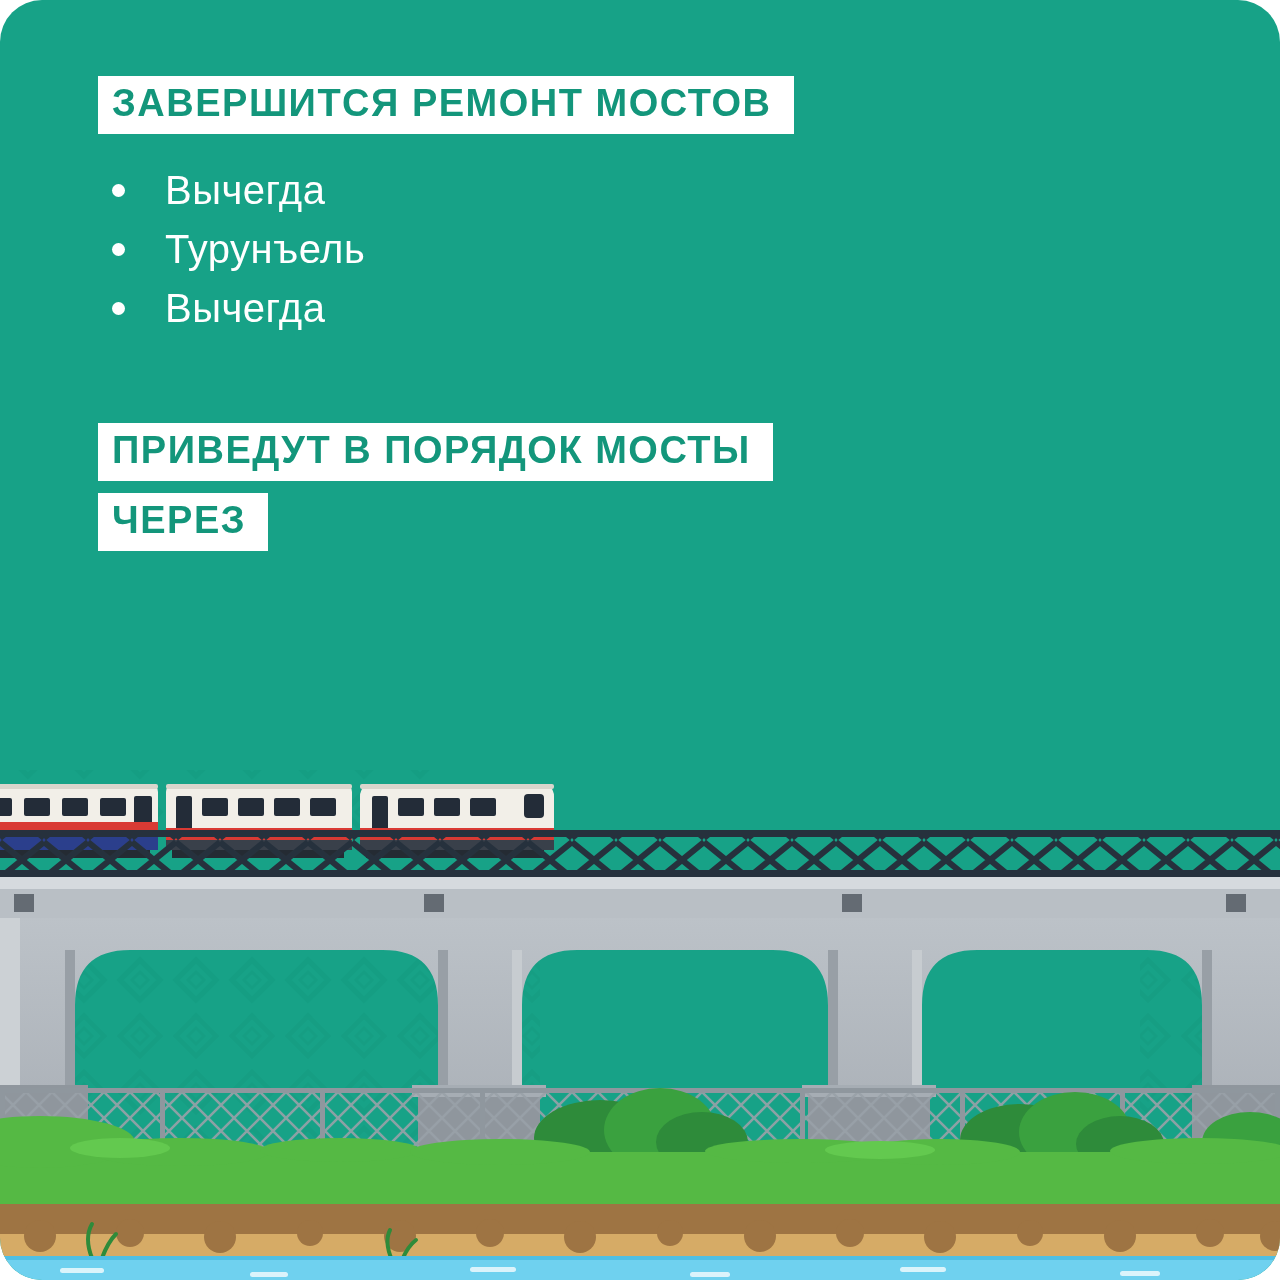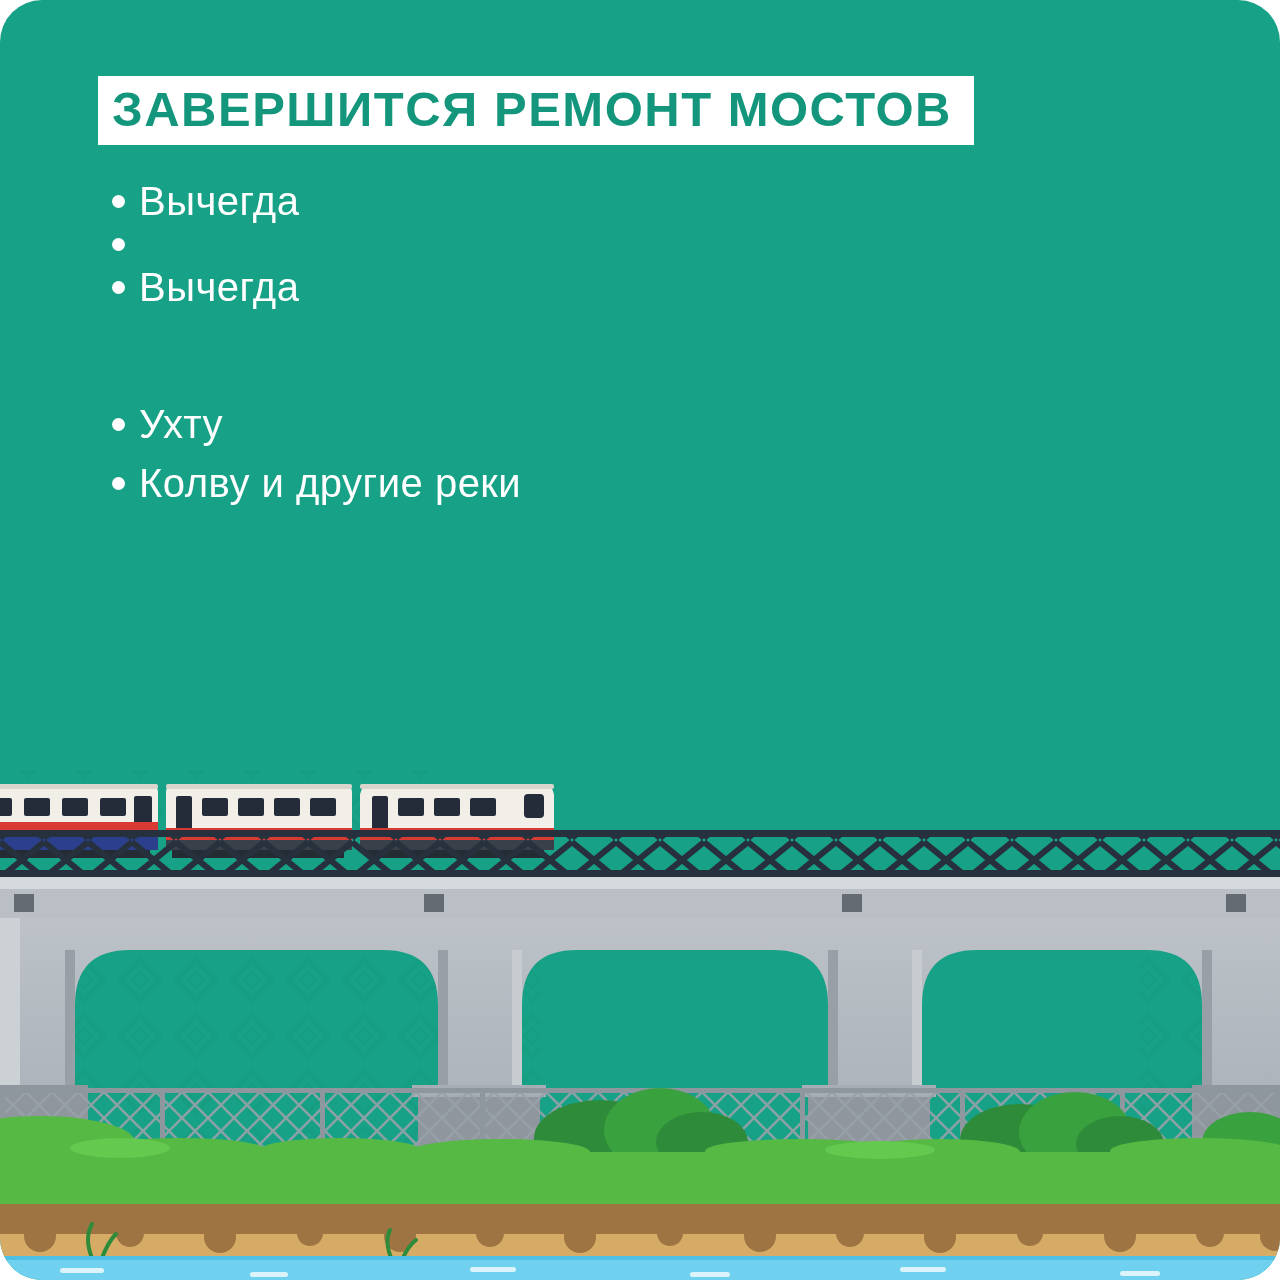--- a/index.html
+++ b/index.html
@@ -5,27 +5,27 @@
   html,body { margin:0; padding:0; background:#ffffff; }
   body { font-family:"Liberation Sans", sans-serif; }
   .card {
     position:relative; width:1280px; height:1280px;
     background:#17a287; border-radius:42px; overflow:hidden;
   }
   .content { position:absolute; top:76px; left:112px; right:70px; }
   .headline { margin:0; line-height:1.05; }
   .hl {
     display:inline-block; background:#ffffff; color:#13967b;
-    font-weight:800; font-size:49px; letter-spacing:1.5px;
+    font-weight:800; font-size:38px; letter-spacing:1.5px;
     padding:8px 22px 10px 14px; margin:0 0 12px -14px;
     text-transform:uppercase;
   }
   .list { list-style:none; margin:22px 0 0 0; padding:0; }
   .list li {
-    display:flex; align-items:center; gap:14px;
+    display:flex; align-items:center; gap:40px;
     margin:14px 0; color:#ffffff; font-size:40px; letter-spacing:0.5px;
     font-weight:400;
   }
   .dot { width:13px; height:13px; border-radius:50%; background:#ffffff; flex:0 0 13px; }
   .section2 { margin-top:92px; }
   .scene { position:absolute; left:0; bottom:0; display:block; }
 </style>
 </head>
 <body>
 
@@ -37,39 +37,34 @@
       <h1 class="headline">
         <span class="hl">ЗАВЕРШИТСЯ РЕМОНТ МОСТОВ</span><br>
       </h1>
       <ul class="list">
         <li>
           <span class="dot"></span>
           <span>Вычегда</span>
         </li>
         <li>
           <span class="dot"></span>
+          <span>Турунъель</span>
         </li>
         <li>
           <span class="dot"></span>
           <span>Вычегда</span>
         </li>
       </ul>
     </div>
 
     <div class="section section2">
-      <ul class="list">
-        <li>
-          <span class="dot"></span>
-          <span>Ухту</span>
-        </li>
-        <li>
-          <span class="dot"></span>
-          <span>Колву и другие реки</span>
-        </li>
-      </ul>
+      <h1 class="headline">
+        <span class="hl">ПРИВЕДУТ В ПОРЯДОК МОСТЫ</span><br>
+        <span class="hl">ЧЕРЕЗ</span>
+      </h1>
     </div>
 
   </div>
 
   <svg class="scene" width="1280" height="510" viewBox="0 770 1280 510" preserveAspectRatio="none">
     <defs>
       <pattern id="mesh" width="26" height="26" patternUnits="userSpaceOnUse">
         <path d="M0,0 L26,26 M26,0 L0,26" stroke="#99a1a8" stroke-width="2.5" fill="none"></path>
       </pattern>
       <pattern id="truss" width="44" height="40" patternUnits="userSpaceOnUse">

